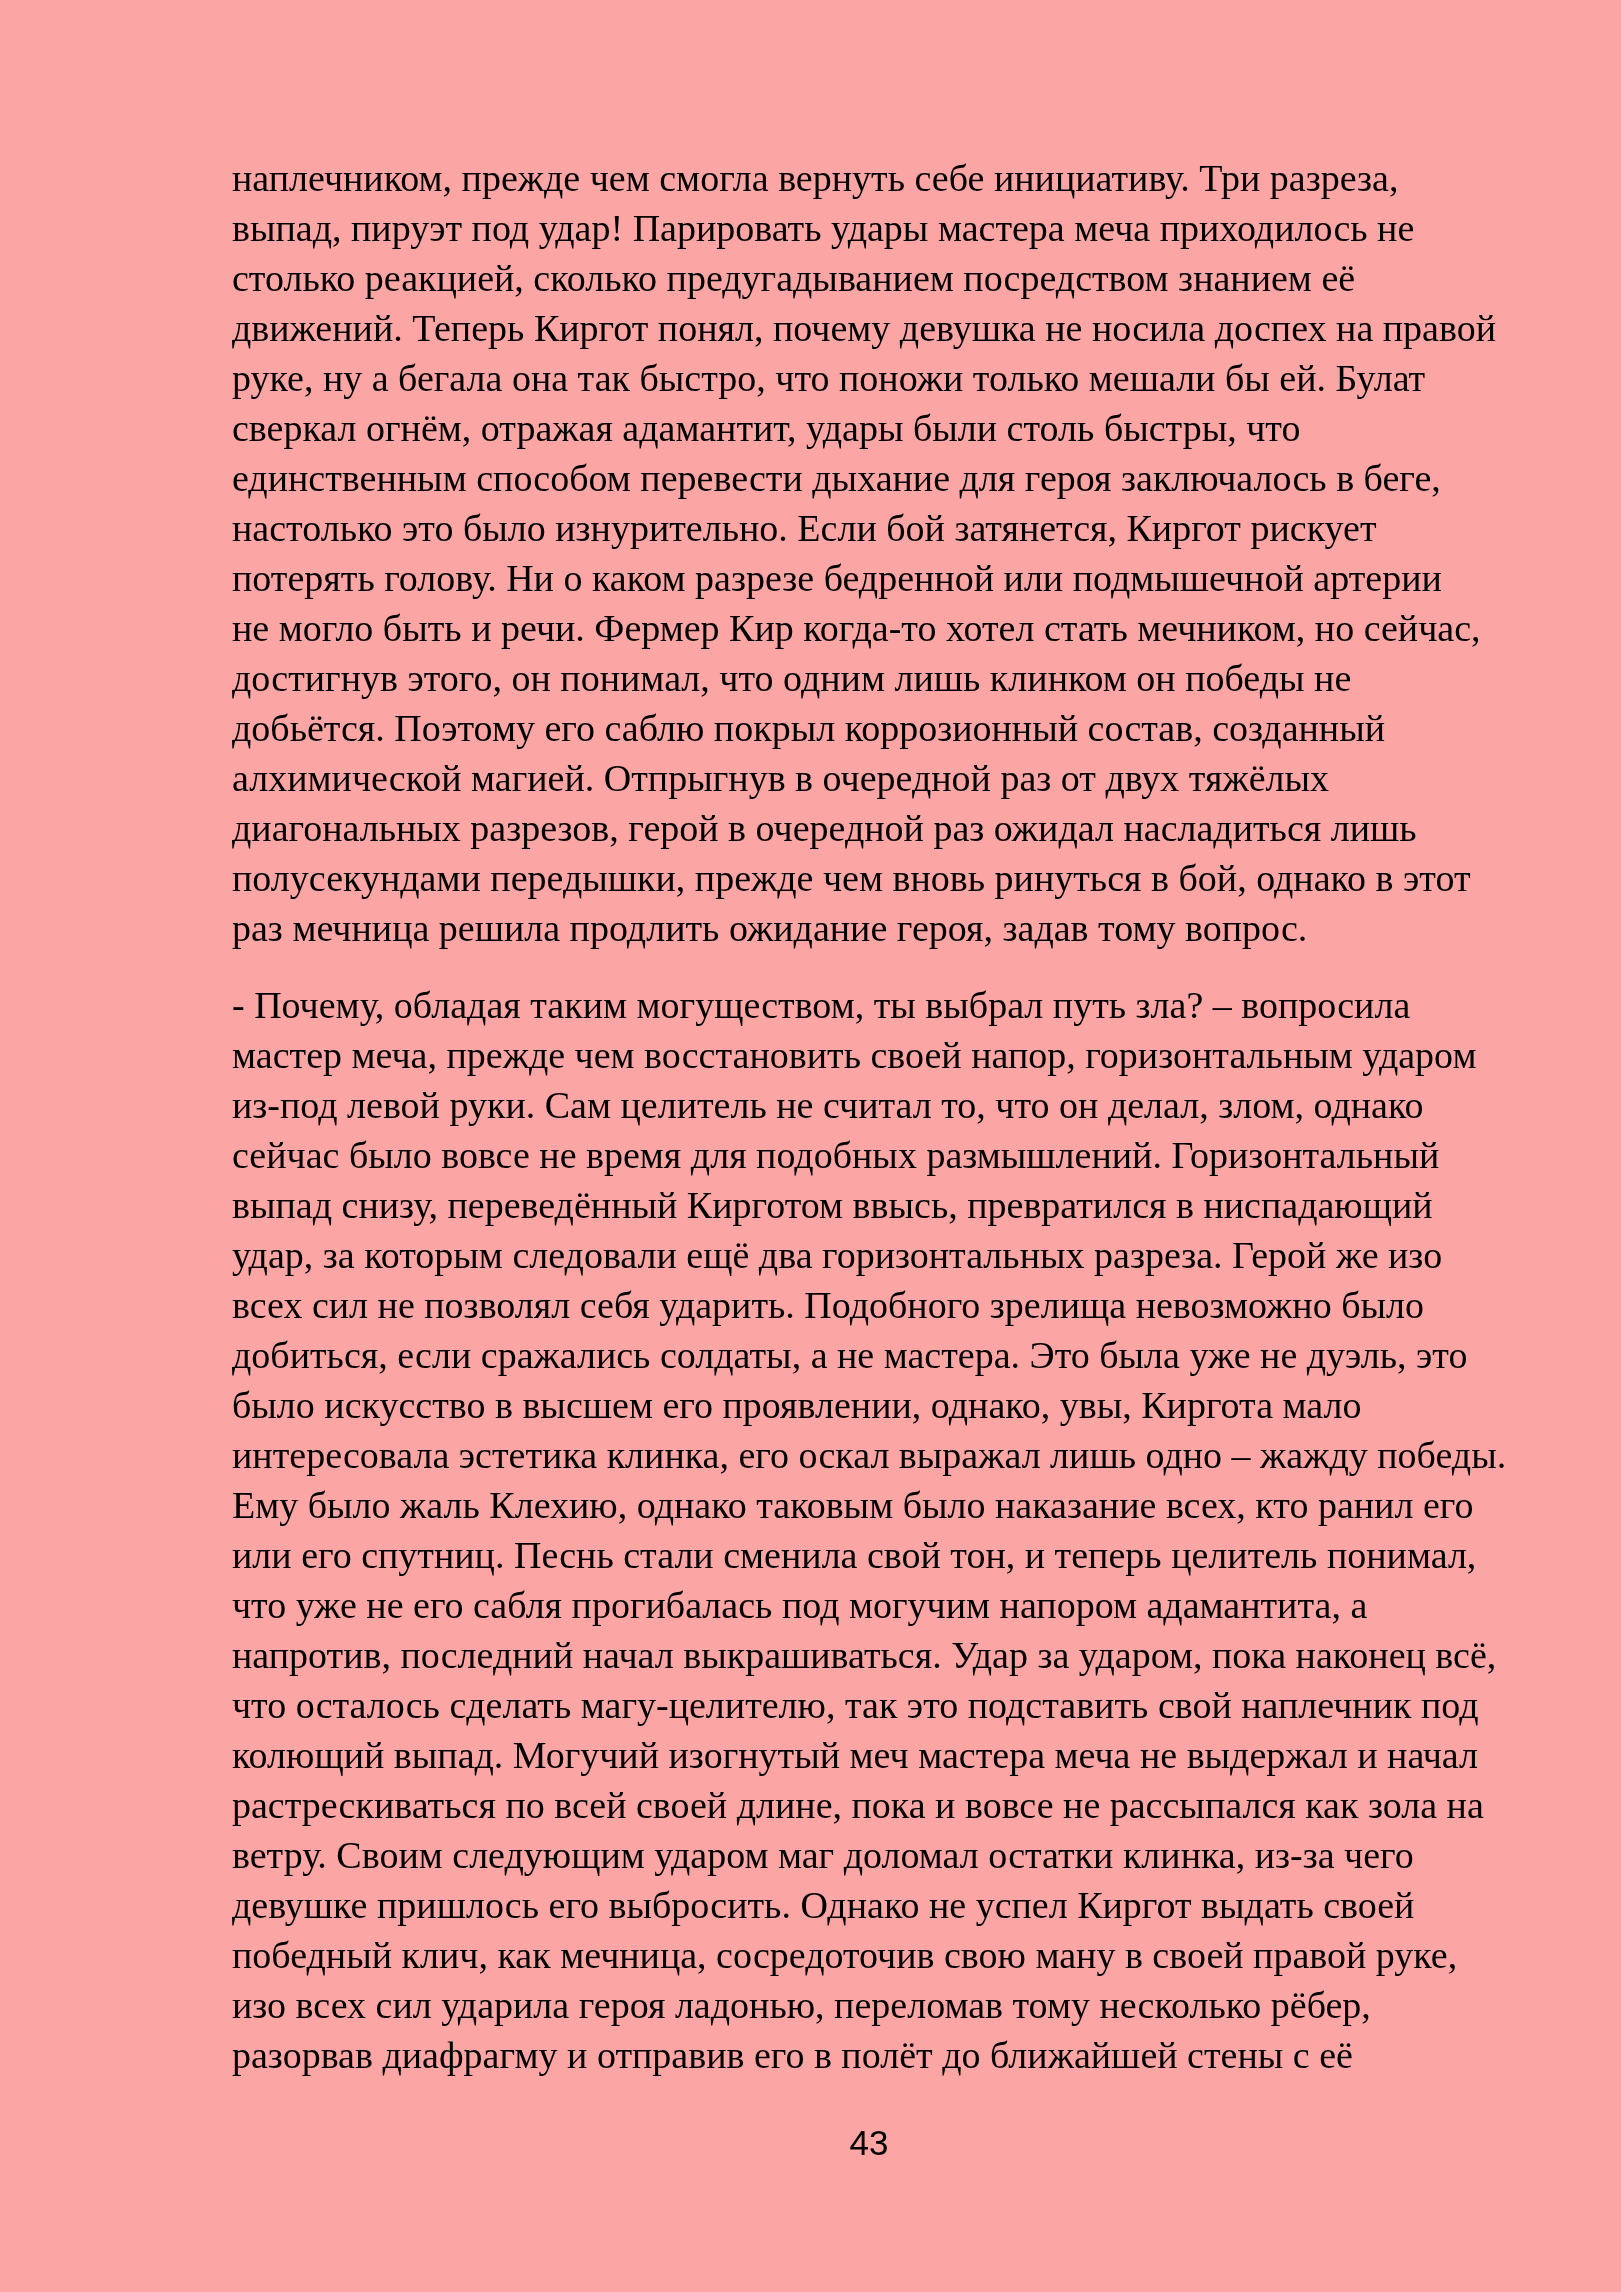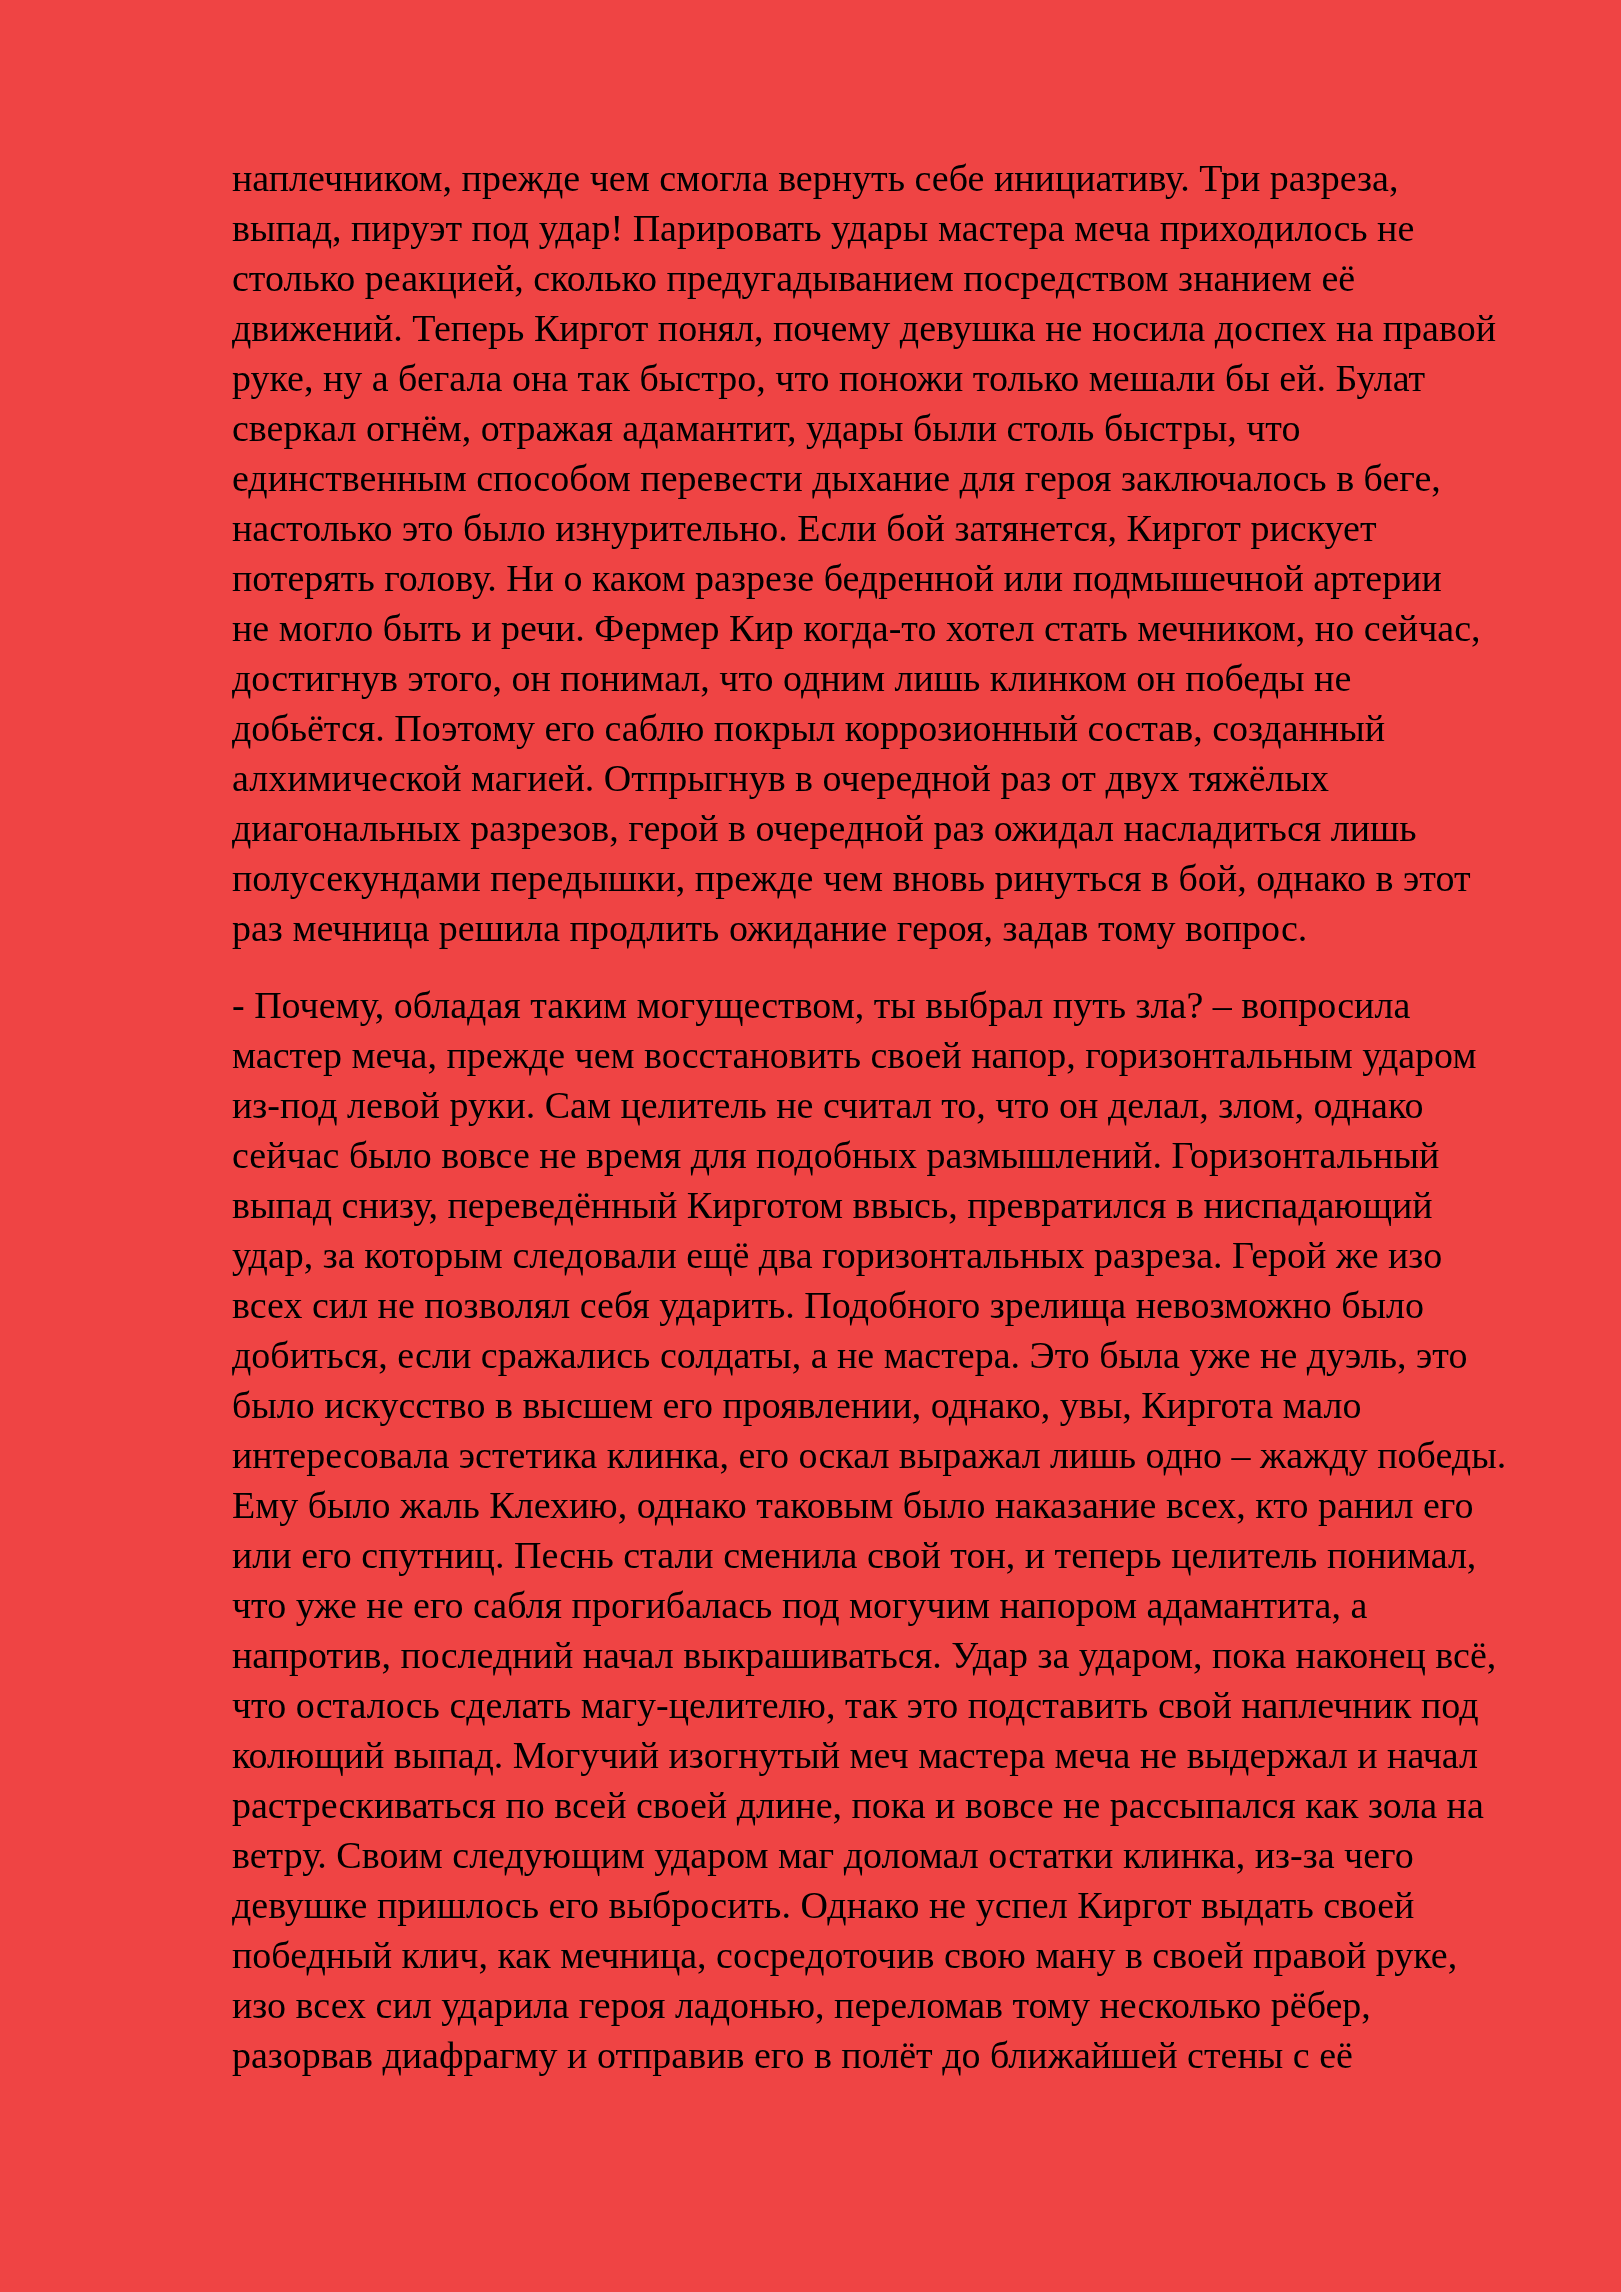--- a/index.html
+++ b/index.html
@@ -11,21 +11,21 @@
     width: 1621px;
     height: 2293px;
     position: relative;
     overflow: hidden;
   }
   .page {
     position: absolute;
     left: 0; top: 0;
     width: 1621px;
     height: 2293px;
-    background: #ef4444;
+    background: #fca5a5;
   }
   .text-block {
     position: absolute;
     left: 232px;
     top: 153px;
     width: 1284px;
     font-family: "Liberation Serif", serif;
     font-size: 38px;
     line-height: 50px;
     color: #000000;
@@ -84,14 +84,15 @@
 напротив, последний начал выкрашиваться. Удар за ударом, пока наконец всё,
 что осталось сделать магу-целителю, так это подставить свой наплечник под
 колющий выпад. Могучий изогнутый меч мастера меча не выдержал и начал
 растрескиваться по всей своей длине, пока и вовсе не рассыпался как зола на
 ветру. Своим следующим ударом маг доломал остатки клинка, из-за чего
 девушке пришлось его выбросить. Однако не успел Киргот выдать своей
 победный клич, как мечница, сосредоточив свою ману в своей правой руке,
 изо всех сил ударила героя ладонью, переломав тому несколько рёбер,
 разорвав диафрагму и отправив его в полёт до ближайшей стены с её</p>
   </div>
+  <div class="footer">43</div>
 </div>
 
 
 </body></html>

